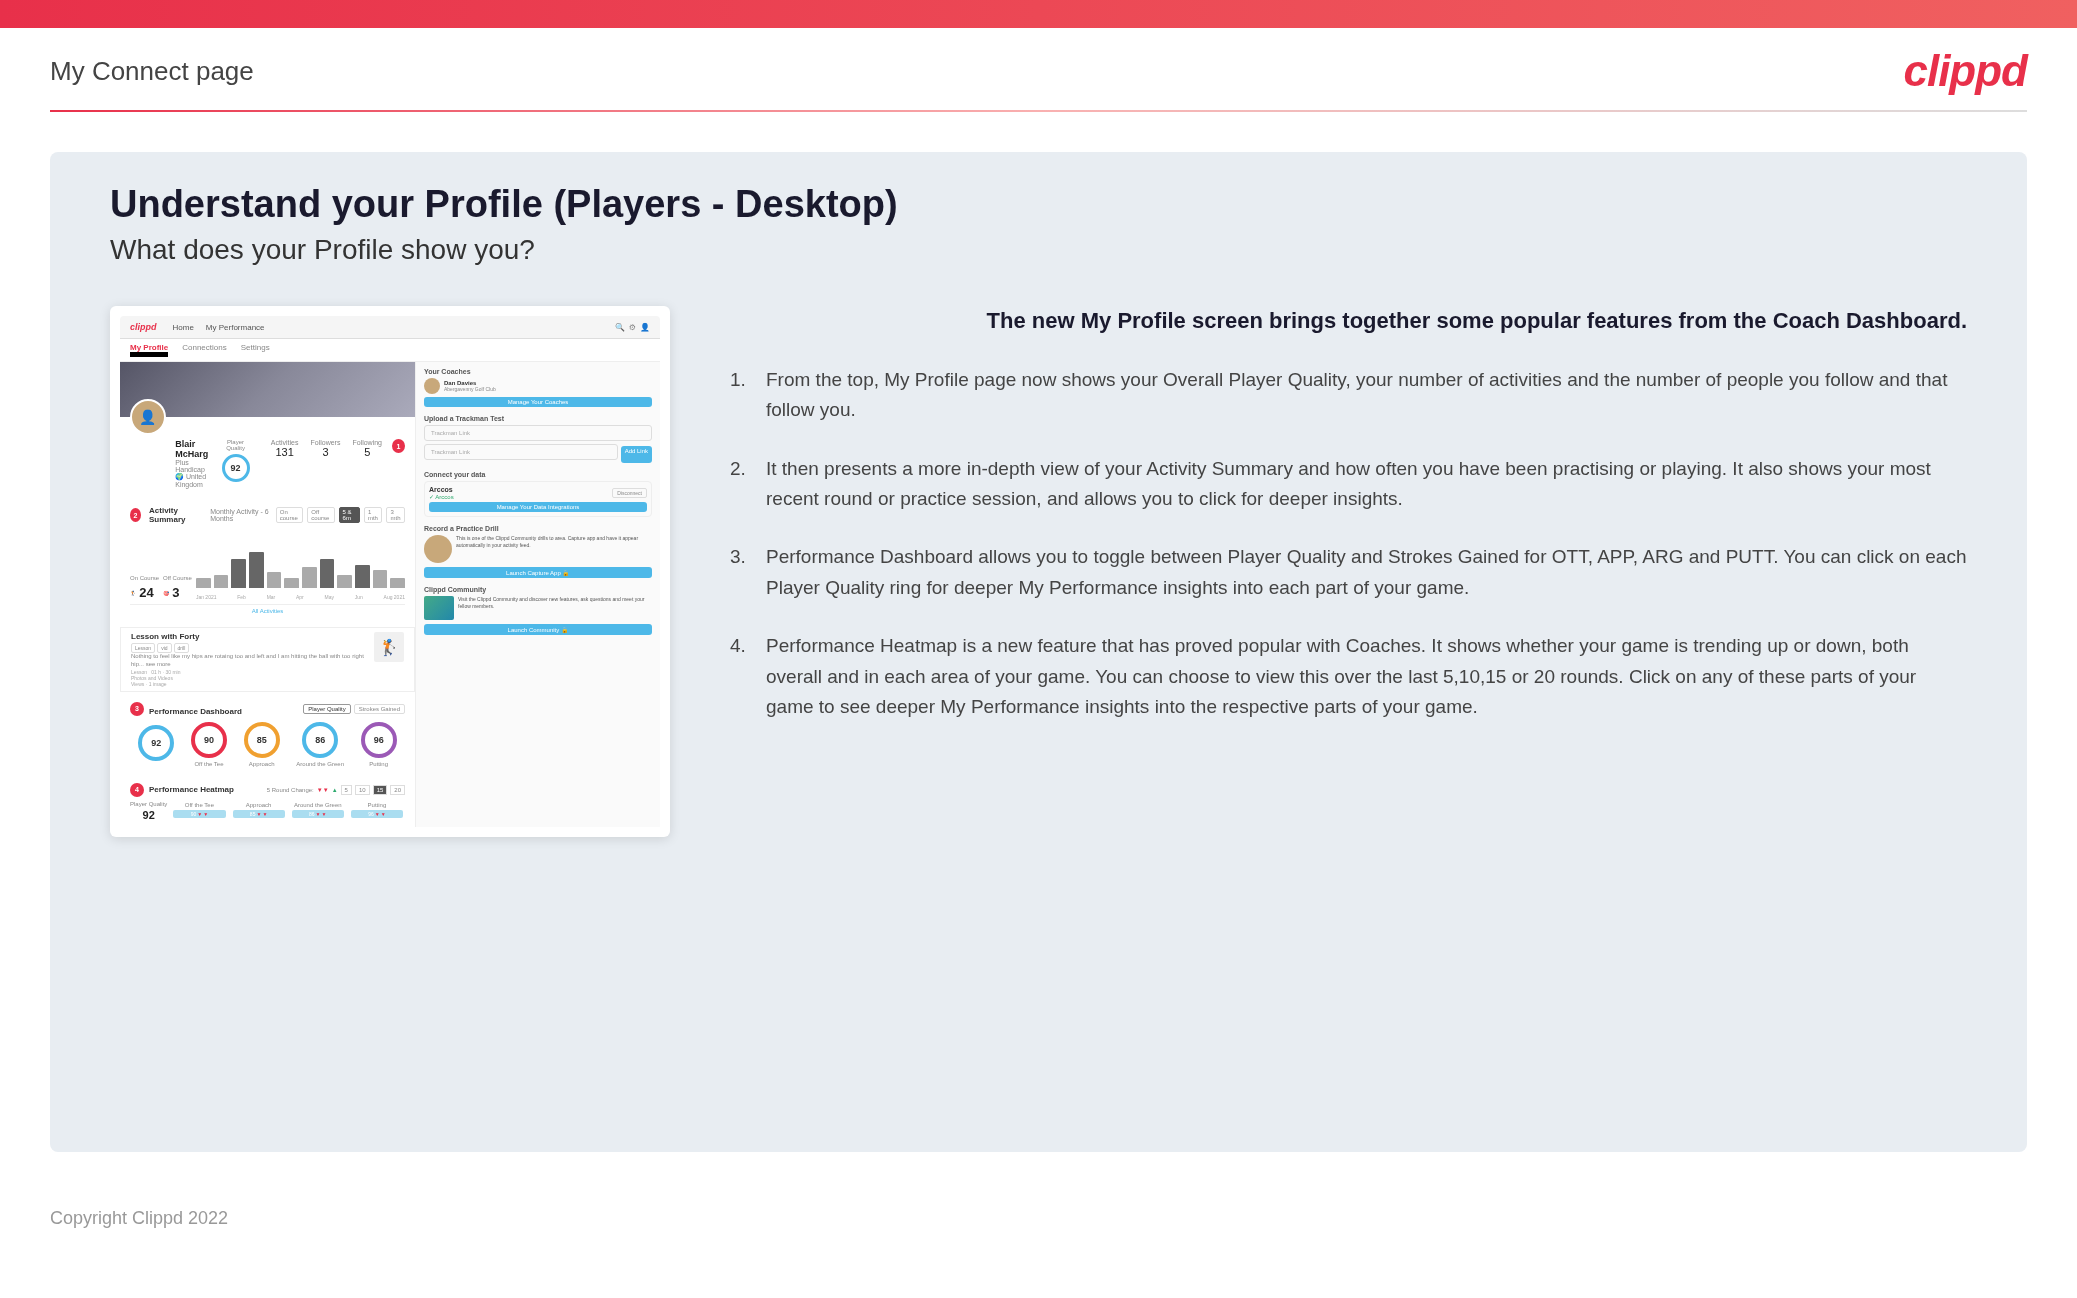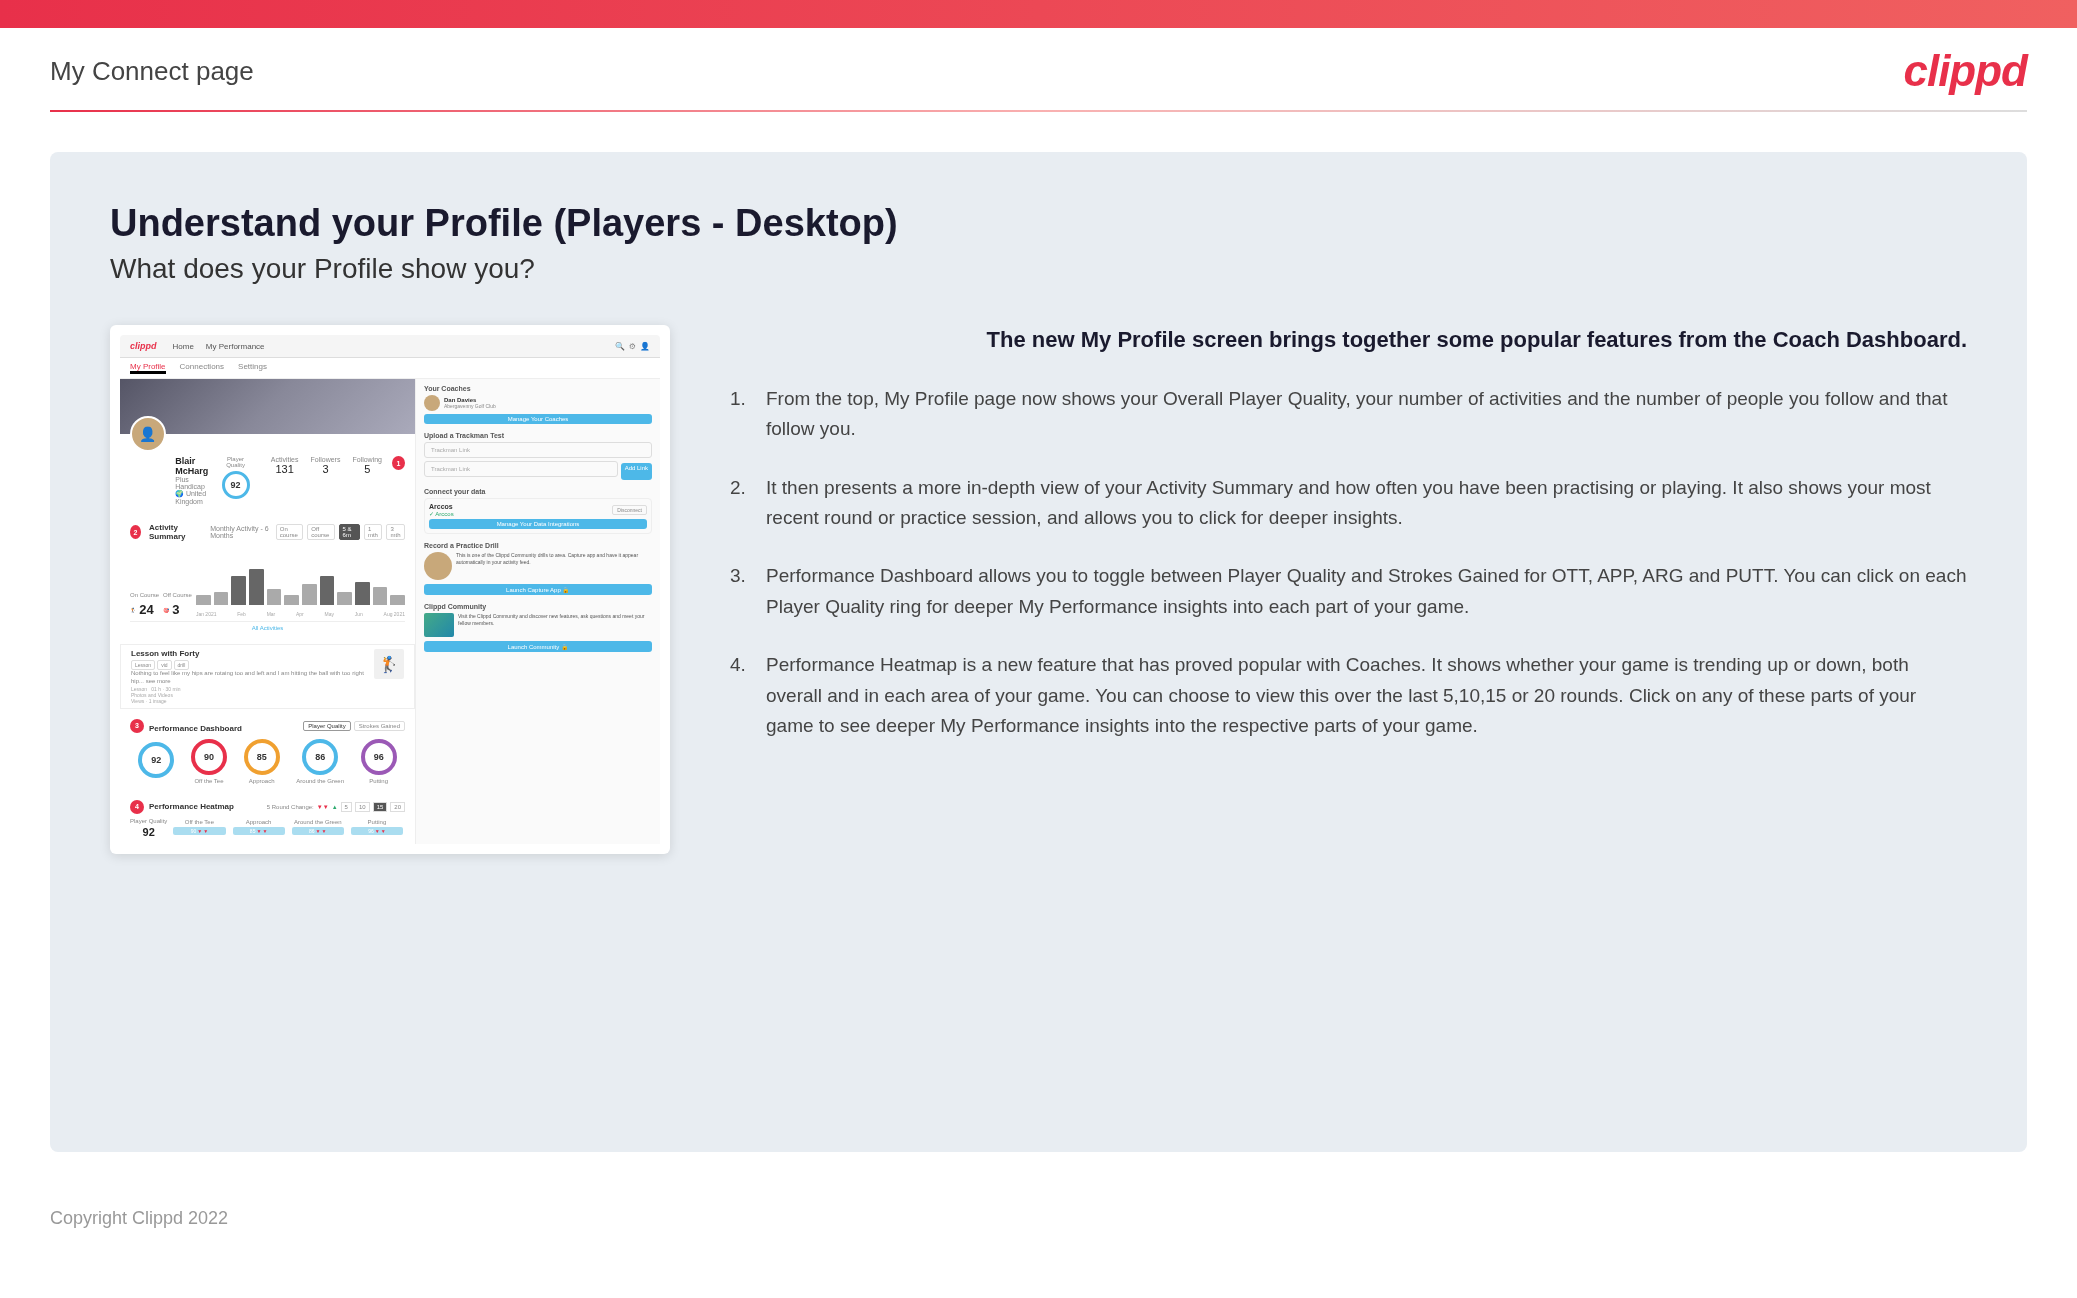--- a/index.html
+++ b/index.html
@@ -44,21 +44,21 @@
       height: 2px;
       background: linear-gradient(to right, #e8304a, #f9b0b0, #ddd);
       margin: 0 50px;
     }
 
     
     .main-content {
       background: #e8edf2;
       margin: 40px 50px;
       border-radius: 8px;
-      padding: 50px 60px;
+      padding: 31px 60px;
       min-height: 1000px;
     }
 
     .page-heading {
       font-size: 38px;
       font-weight: 700;
       color: #1a1a2e;
       margin-bottom: 8px;
     }
     .page-subheading {
@@ -124,21 +124,22 @@
       display: flex;
       gap: 14px;
       border-bottom: 1px solid #eee;
     }
     .browser-subnav span {
       font-size: 8px;
       color: #888;
     }
     .browser-subnav span.active {
       color: #e8304a;
-      border-bottom: 3px solid #000000;
+      border-bottom: 5px solid #000000;
+      font-weight: bold;
     }
 
     
     .profile-banner {
       background: linear-gradient(135deg, #556, #889, #aab);
       height: 55px;
       position: relative;
     }
     .profile-avatar-wrap {
       position: absolute;

